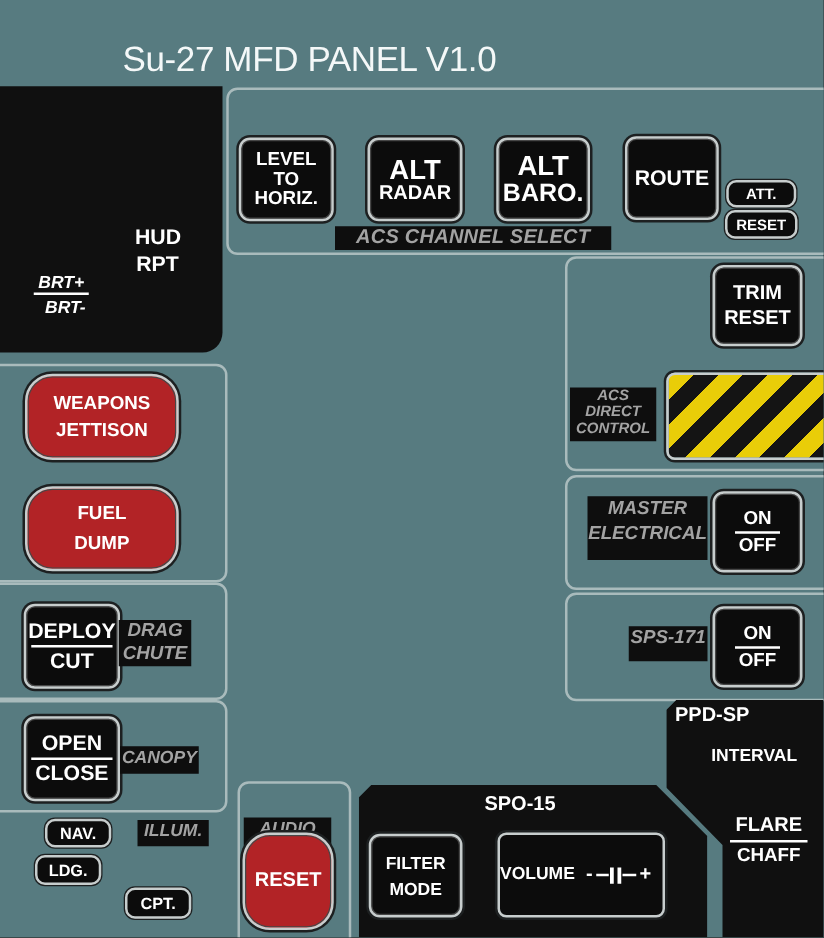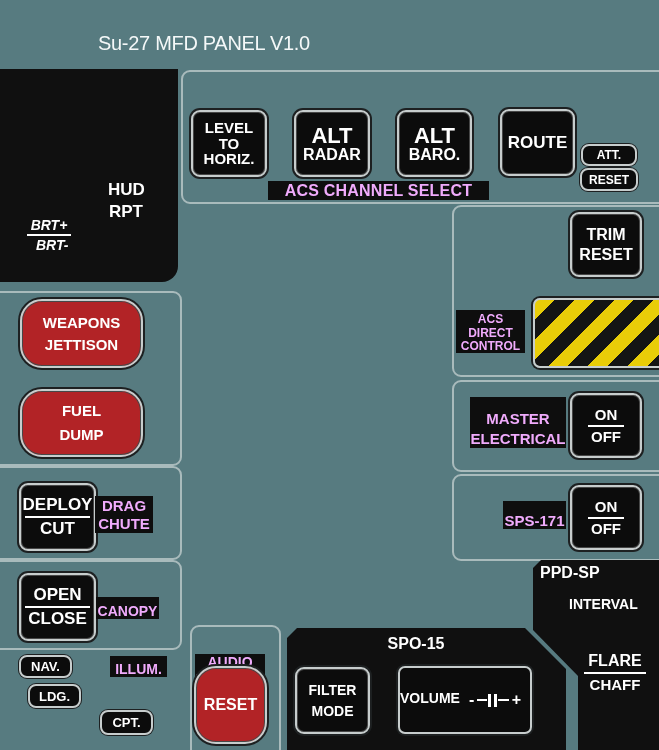--- a/index.html
+++ b/index.html
@@ -5,21 +5,21 @@
   html,body{margin:0;padding:0;background:#222;}
   .stage{
     position:relative;width:659px;height:750px;overflow:hidden;
     background:#577b80;
     font-family:"Liberation Sans",sans-serif;
     font-weight:bold;color:#fff;
     -webkit-font-smoothing:antialiased;
   }
   .abs{position:absolute;}
   .title{
-    position:absolute;left:98px;top:32px;font-size:20px;font-weight:normal;
+    position:absolute;left:98px;top:32px;font-size:28px;font-weight:normal;
     letter-spacing:-0.3px;color:#f4f8f8;white-space:nowrap;
   }
   
   .tpanel{
     position:absolute;background:#577b80;
     border:2px solid #a9bbbc;border-radius:9px;
   }
   
   .bpanel{position:absolute;background:#101010;}
   
@@ -32,22 +32,22 @@
     line-height:1.05;
   }
   .btn.red{background:#b22326;border-radius:22px;}
   .pill{
     position:absolute;display:flex;align-items:center;justify-content:center;
     background:#0c0c0c;color:#fff;border:2px solid #c7cdcd;border-radius:8px;
     box-shadow:0 0 0 1px #1d2021;white-space:nowrap;
   }
   .lbl{
     position:absolute;display:flex;flex-direction:column;
-    align-items:center;justify-content:flex-end;text-align:center;
-    background:#0e0e0e;color:#f0abfc;line-height:1.15;
+    align-items:center;justify-content:flex-start;text-align:center;
+    background:#0e0e0e;color:#a3a3a3;line-height:1.15;font-style:italic;
   }
   .frac{border:none;border-top:2px solid #fff;margin:3px 0;width:82%;}
   .hazard{
     position:absolute;border:2px solid #c7cdcd;border-radius:7px;
     box-shadow:0 0 0 2px #1d2021;
     background:repeating-linear-gradient(135deg,#e9cd08 0 14px,#141414 14px 28px);
   }
   .spo-shape{
     position:absolute;left:287px;top:628px;width:279px;height:122px;
     background:#101010;
@@ -96,21 +96,21 @@
     <span>HORIZ.</span>
   </div>
 
   <div class="btn" style="left:294px;top:110px;width:72px;height:63px;">
     <span style="font-size:22px;">ALT</span>
     <span style="font-size:16px;">RADAR</span>
   </div>
 
   <div class="btn" style="left:397px;top:110px;width:71px;height:63px;">
     <span style="font-size:22px;">ALT</span>
-    <span style="font-size:16px;">BARO.</span>
+    <span style="font-size:20px;">BARO.</span>
   </div>
 
   <div class="btn" style="left:500px;top:109px;width:71px;height:63px;font-size:17px;">
     <span>ROUTE</span>
   </div>
 
   <div class="pill" style="left:581px;top:144px;width:52px;height:18px;font-size:12px;">
     <span>ATT.</span>
   </div>
   <div class="pill" style="left:580px;top:168px;width:54px;height:19px;font-size:12px;">
@@ -181,21 +181,21 @@
   <div class="tpanel" style="left:-10px;top:560px;width:188px;height:86px;"></div>
   <div class="btn" style="left:19px;top:573px;width:73px;height:64px;font-size:17px;">
     <span>OPEN</span>
     <hr class="frac" style="width:88%;margin:2px 0;">
     <span>CLOSE</span>
   </div>
   <div class="lbl" style="left:96px;top:597px;width:63px;height:22px;font-size:14px;">
     <span class="nowrap">CANOPY</span>
   </div>
 
-  <div class="pill" style="left:19px;top:655px;width:49px;height:19px;font-size:13px;">
+  <div class="pill" style="left:36px;top:655px;width:49px;height:19px;font-size:13px;">
     <span>NAV.</span>
   </div>
   <div class="lbl" style="left:110px;top:656px;width:57px;height:21px;font-size:14px;">
     <span class="nowrap">ILLUM.</span>
   </div>
   <div class="pill" style="left:28px;top:684px;width:49px;height:20px;font-size:13px;">
     <span>LDG.</span>
   </div>
   <div class="pill" style="left:100px;top:710px;width:49px;height:21px;font-size:13px;">
     <span>CPT.</span>

